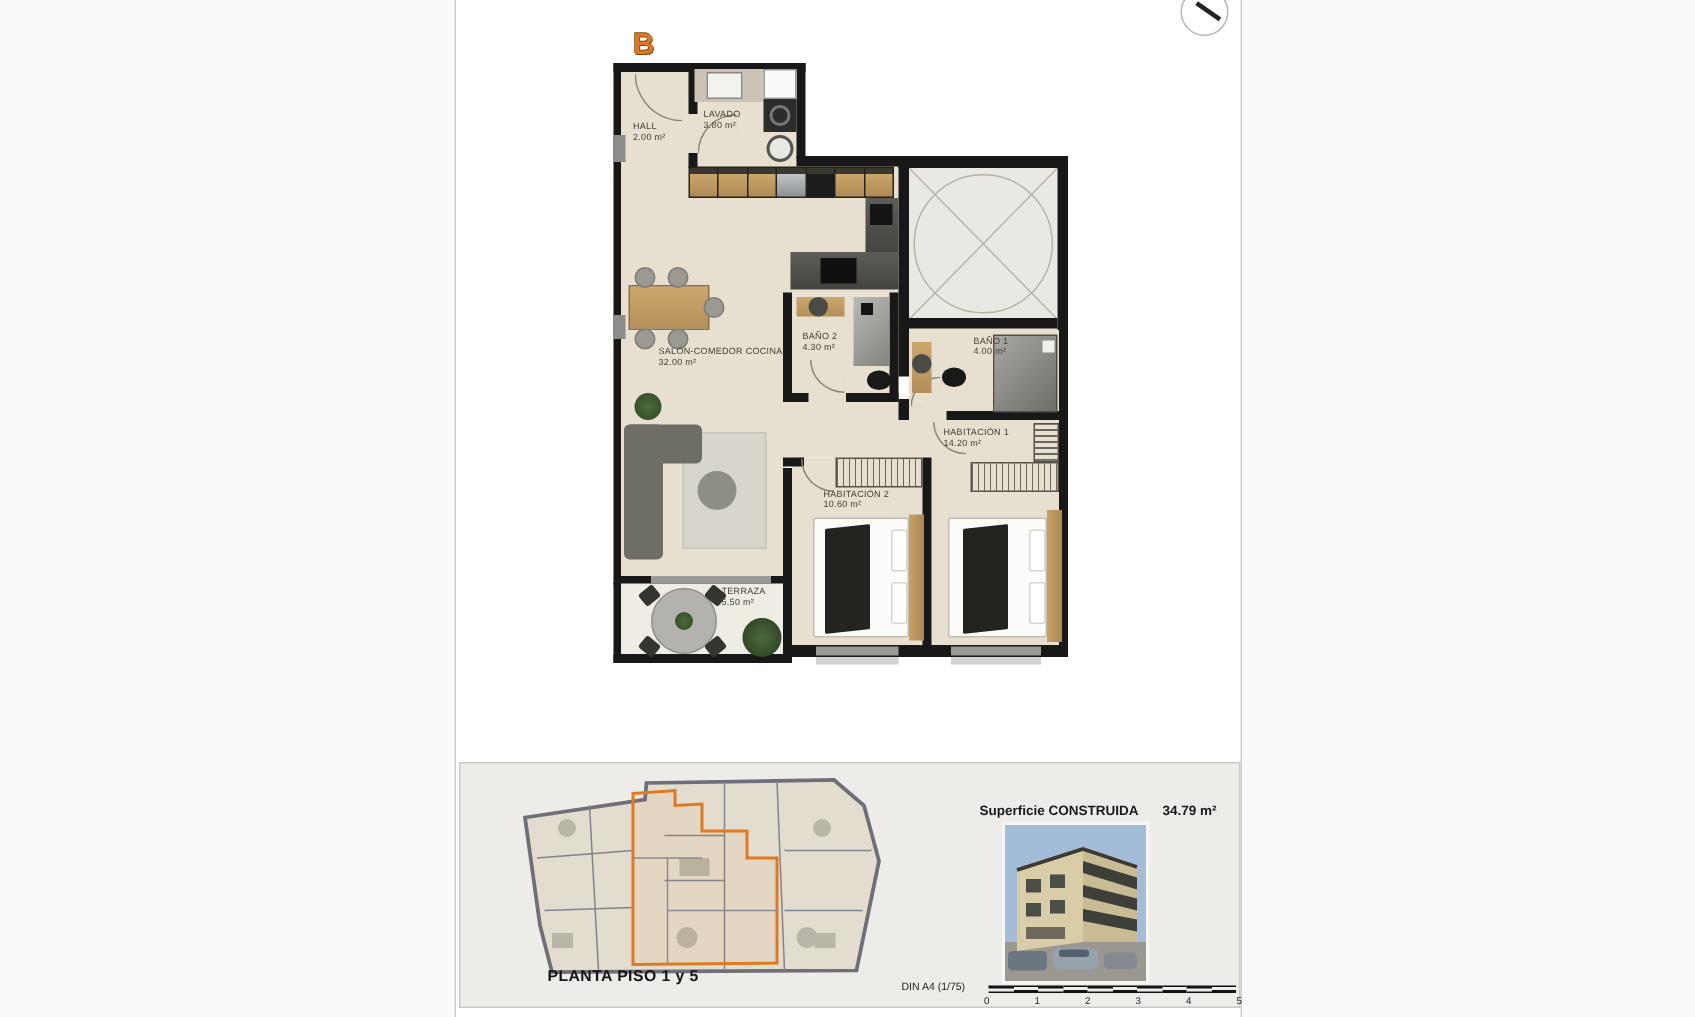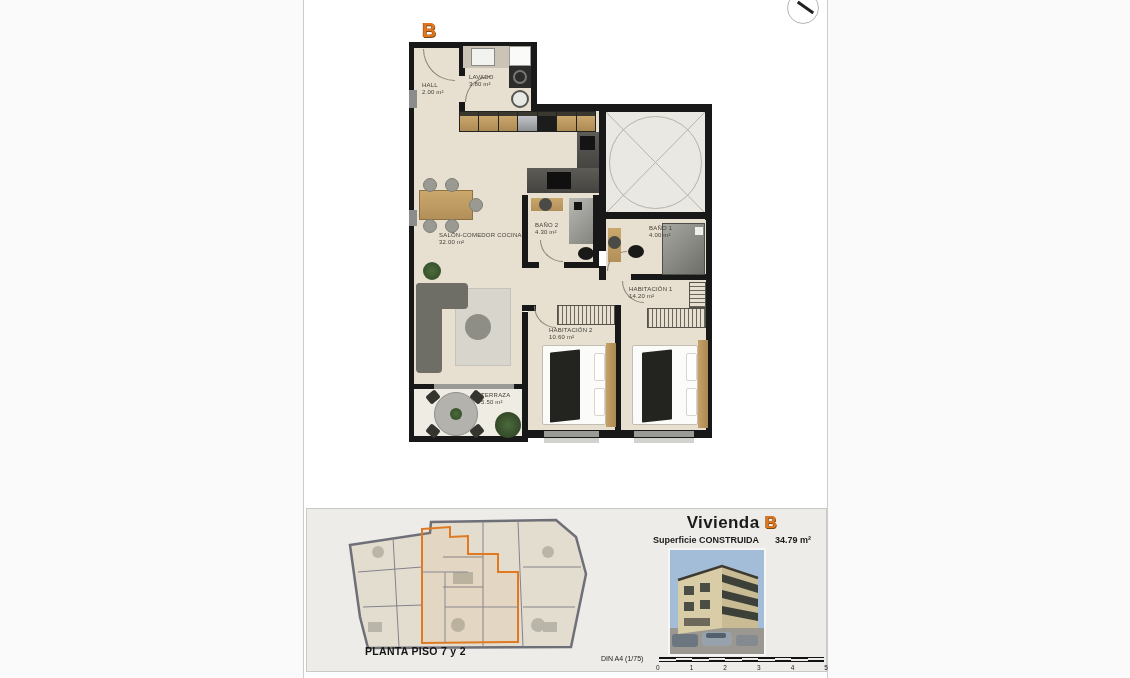--- a/index.html
+++ b/index.html
@@ -253,26 +253,22 @@
             <circle cx="205" cy="108" r="7"></circle>
           <rect x="120" y="55" width="20" height="12"></rect>
         </g>
         <polygon points="89,12 117,10 117,20 135,19 135,37 165,37 165,55 185,55 185,125 89,126" fill="rgba(224,122,34,0.07)" stroke="#e07a22" stroke-width="2"></polygon>
         <g stroke="#8a8a92" stroke-width="1" fill="none">
           <line x1="89" y1="55" x2="135" y2="55"></line>
           <line x1="112" y1="55" x2="112" y2="126"></line>
           <line x1="112" y1="90" x2="185" y2="90"></line>
         </g>
       </svg>
-      <div class="abs" id="siteplan-caption">PLANTA PISO 7 y 2</div>
-
-      <div class="abs" id="unit-title">
-        <span>Vivienda</span>
-        <span class="unit-b">B</span>
-      </div>
+      <div class="abs" id="siteplan-caption">PLANTA PISO 1 y 5</div>
+
       <div class="abs" id="unit-sub">
         <span>Superficie CONSTRUIDA</span>
         <span>34.79 m²</span>
       </div>
 
       <svg class="abs" id="photo" width="94" height="104" viewBox="0 0 94 104">
         <rect x="0" y="0" width="94" height="104" fill="#a3bdd8"></rect>
         <rect x="0" y="78" width="94" height="26" fill="#9b9892"></rect>
         <polygon points="8,30 52,16 52,78 8,84" fill="#d9cda8"></polygon>
         <polygon points="52,16 88,28 88,78 52,78" fill="#c9bc94"></polygon>

